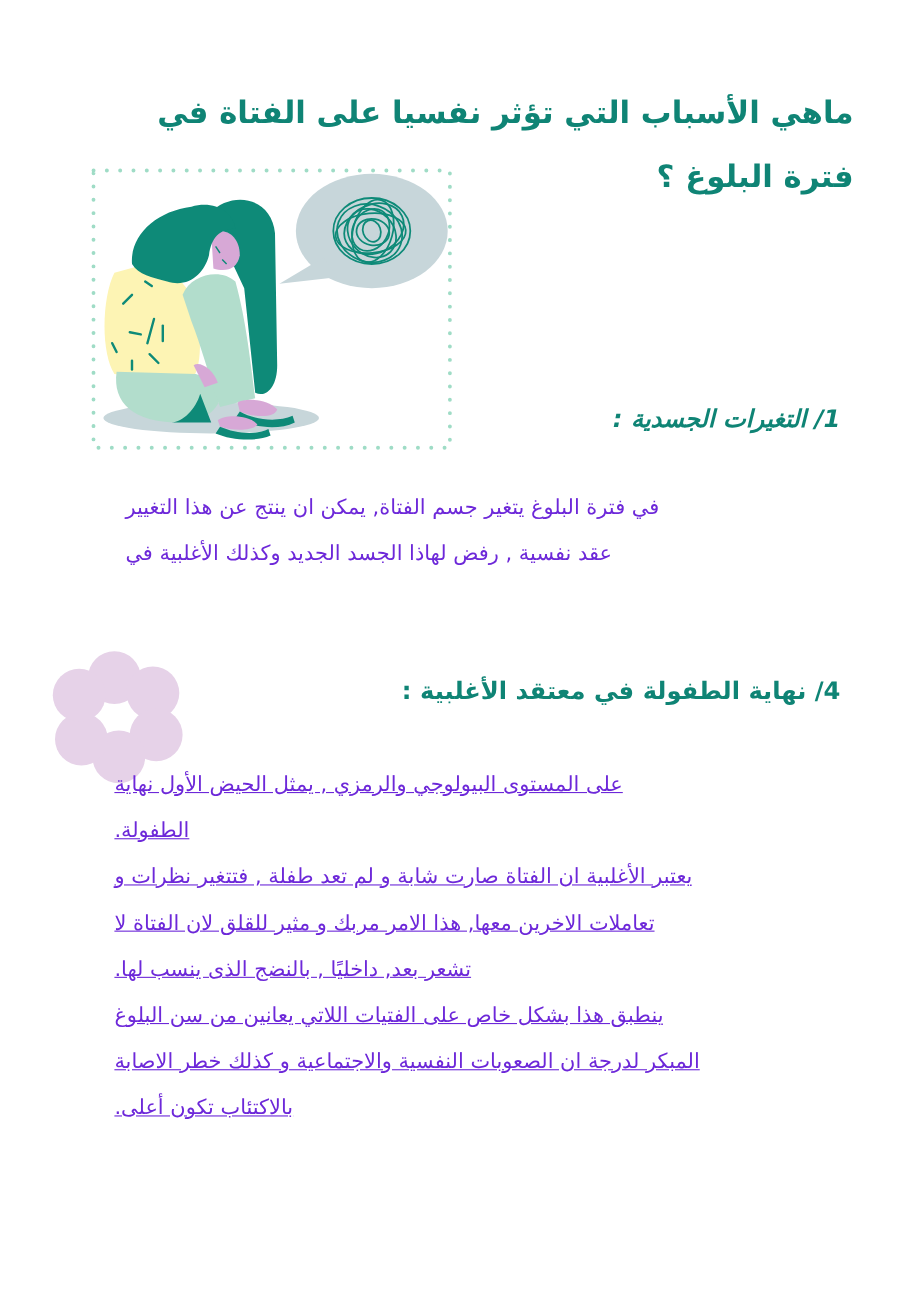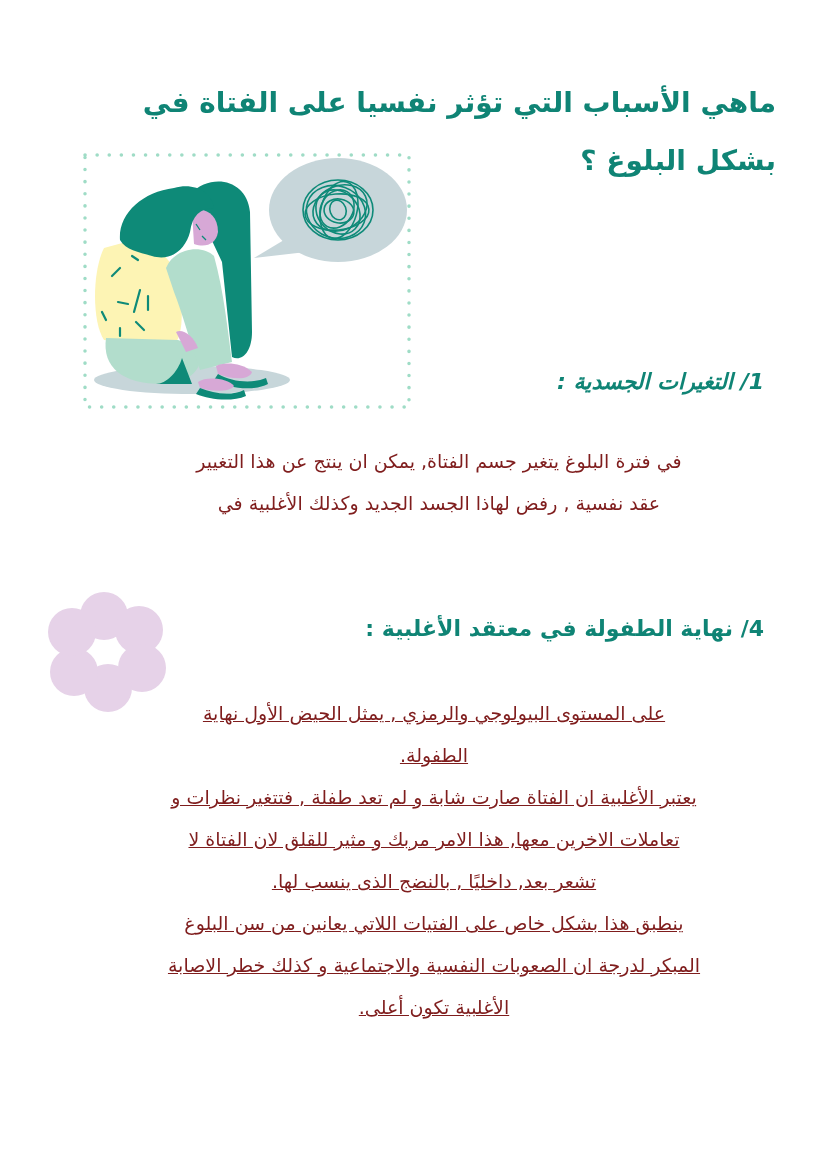--- a/index.html
+++ b/index.html
@@ -45,39 +45,39 @@
       white-space: nowrap;
     }
     .h1pos { right: 64px; top: 364px; font-style: italic; }
     .h2pos { right: 64px; top: 611px; }
     .para {
       position: absolute;
       margin: 0;
       right: 64px;
       font-size: 19px;
       line-height: 42px;
-      text-align: center;
-      color: #7f1d1d;
+      text-align: left;
+      color: #6d28d9;
     }
     .p1 { top: 440px; width: 650px; }
     .p2 { top: 692px; width: 660px; text-decoration: underline; }
     .flower {
       position: absolute;
       left: 46px;
       top: 590px;
       width: 125px;
       height: 125px;
     }
   </style>
 </head>
 <body>
 
 <h1 class="page-title">
   <span>ماهي الأسباب التي تؤثر نفسيا على الفتاة في</span><br>
-  <span>بشكل البلوغ ؟</span>
+  <span>فترة البلوغ ؟</span>
 </h1>
 
 <svg class="illustration" viewBox="0 0 330 258" xmlns="http://www.w3.org/2000/svg">
   <g>
     <rect x="3" y="3" width="324" height="252" fill="none" stroke="#9fdcc6" stroke-width="3.5" stroke-linecap="round" stroke-dasharray="0.1 12"></rect>
   </g>
 
   <ellipse cx="110" cy="228" rx="98" ry="14" fill="#c7d6da"></ellipse>
 
   <g>
@@ -156,14 +156,14 @@
 <h2 class="section-heading h2pos">4/ نهاية الطفولة في معتقد الأغلبية :</h2>
 
 <p class="para p2">
   <span>على المستوى البيولوجي والرمزي , يمثل الحيض الأول نهاية</span><br>
   <span>الطفولة.</span><br>
   <span>يعتبر الأغلبية ان الفتاة صارت شابة و لم تعد طفلة , فتتغير نظرات و</span><br>
   <span>تعاملات الاخرين معها, هذا الامر مربك و مثير للقلق لان الفتاة لا</span><br>
   <span>تشعر بعد, داخليًا , بالنضج الذى ينسب لها.</span><br>
   <span>ينطبق هذا بشكل خاص على الفتيات اللاتي يعانين من سن البلوغ</span><br>
   <span>المبكر لدرجة ان الصعوبات النفسية والاجتماعية و كذلك خطر الاصابة</span><br>
-  <span>الأغلبية تكون أعلى.</span>
+  <span>بالاكتئاب تكون أعلى.</span>
 </p>
 
 </body></html>

